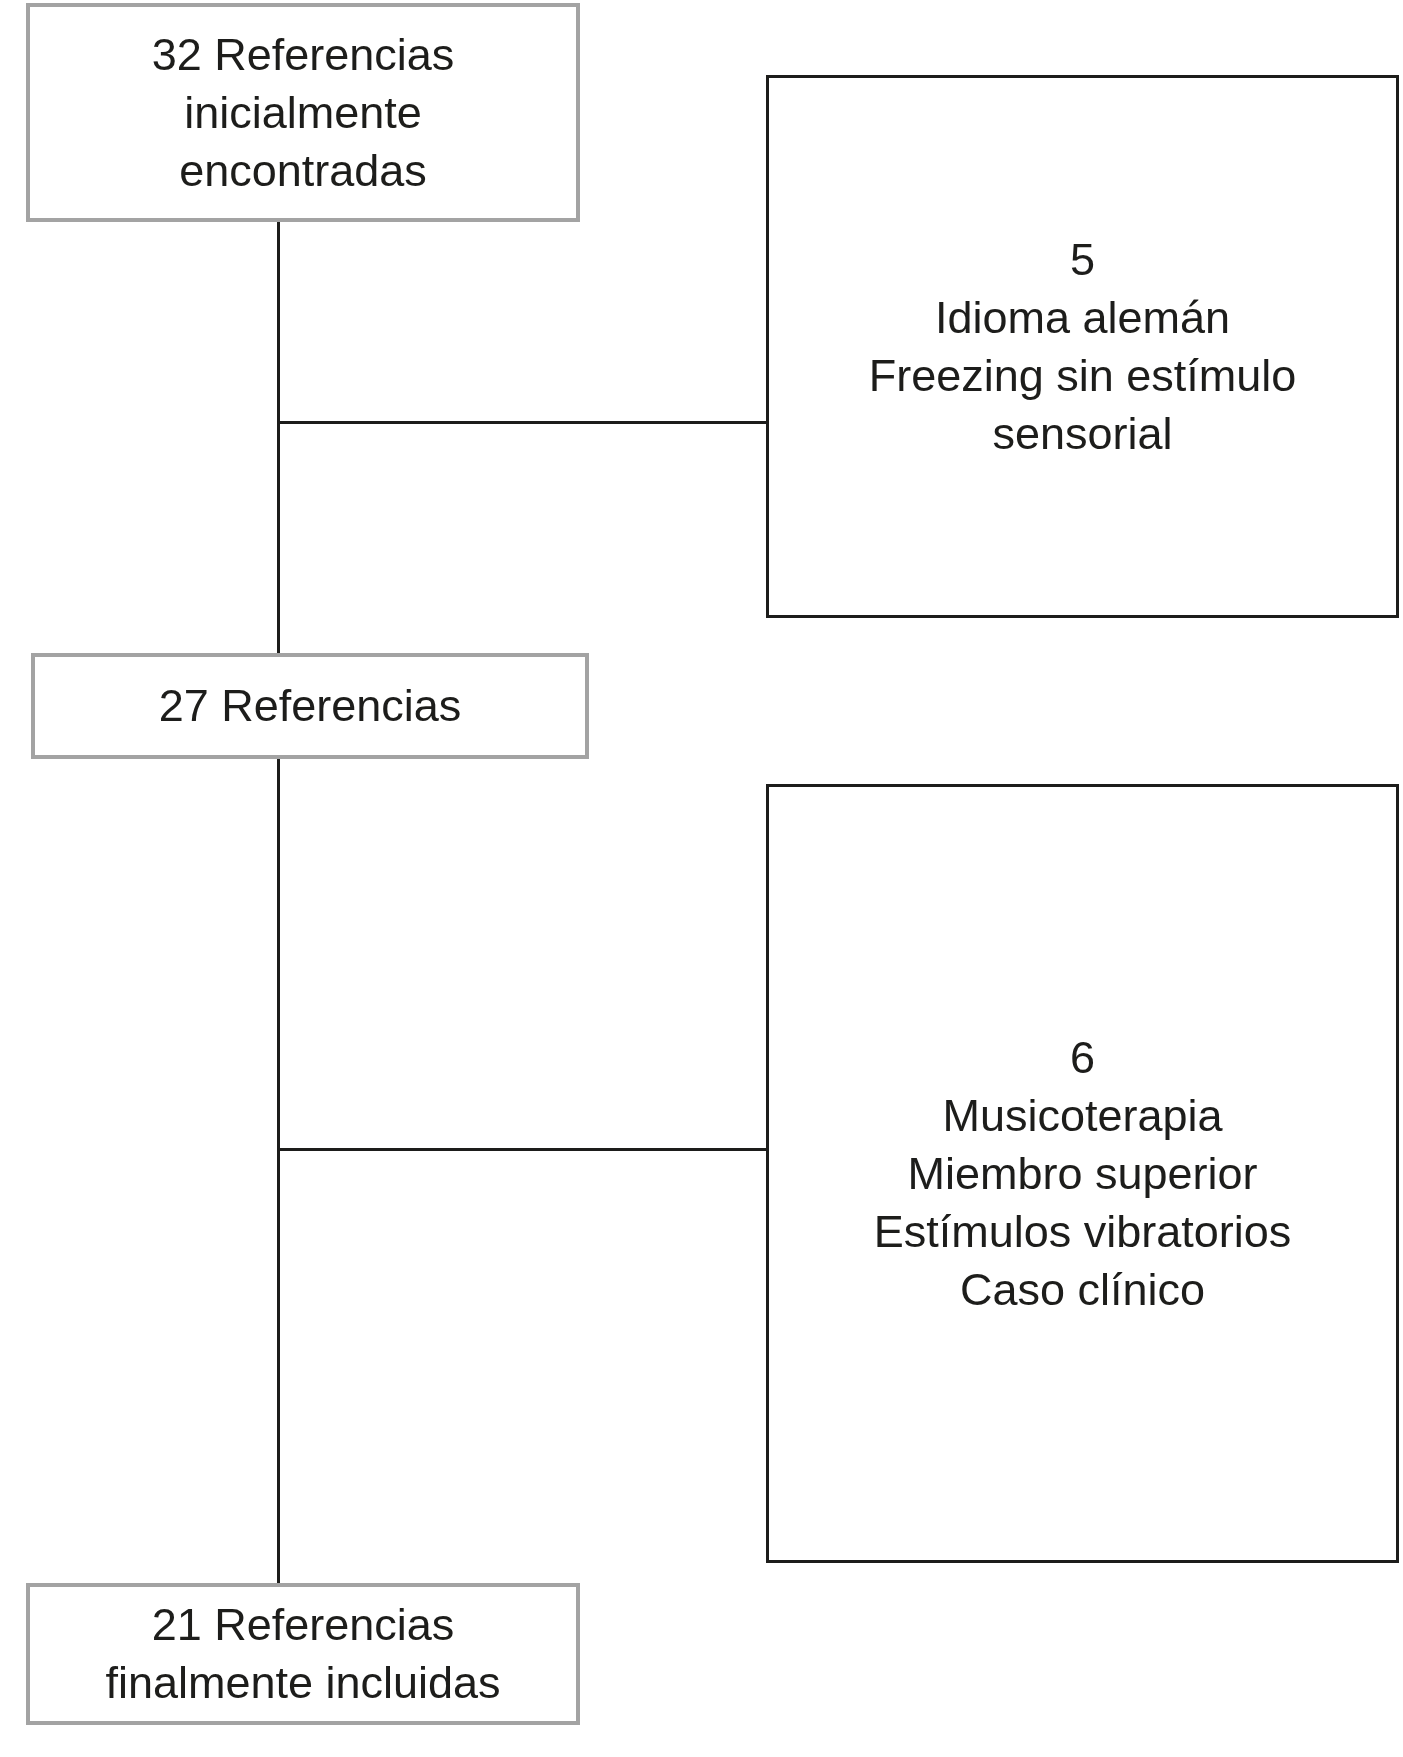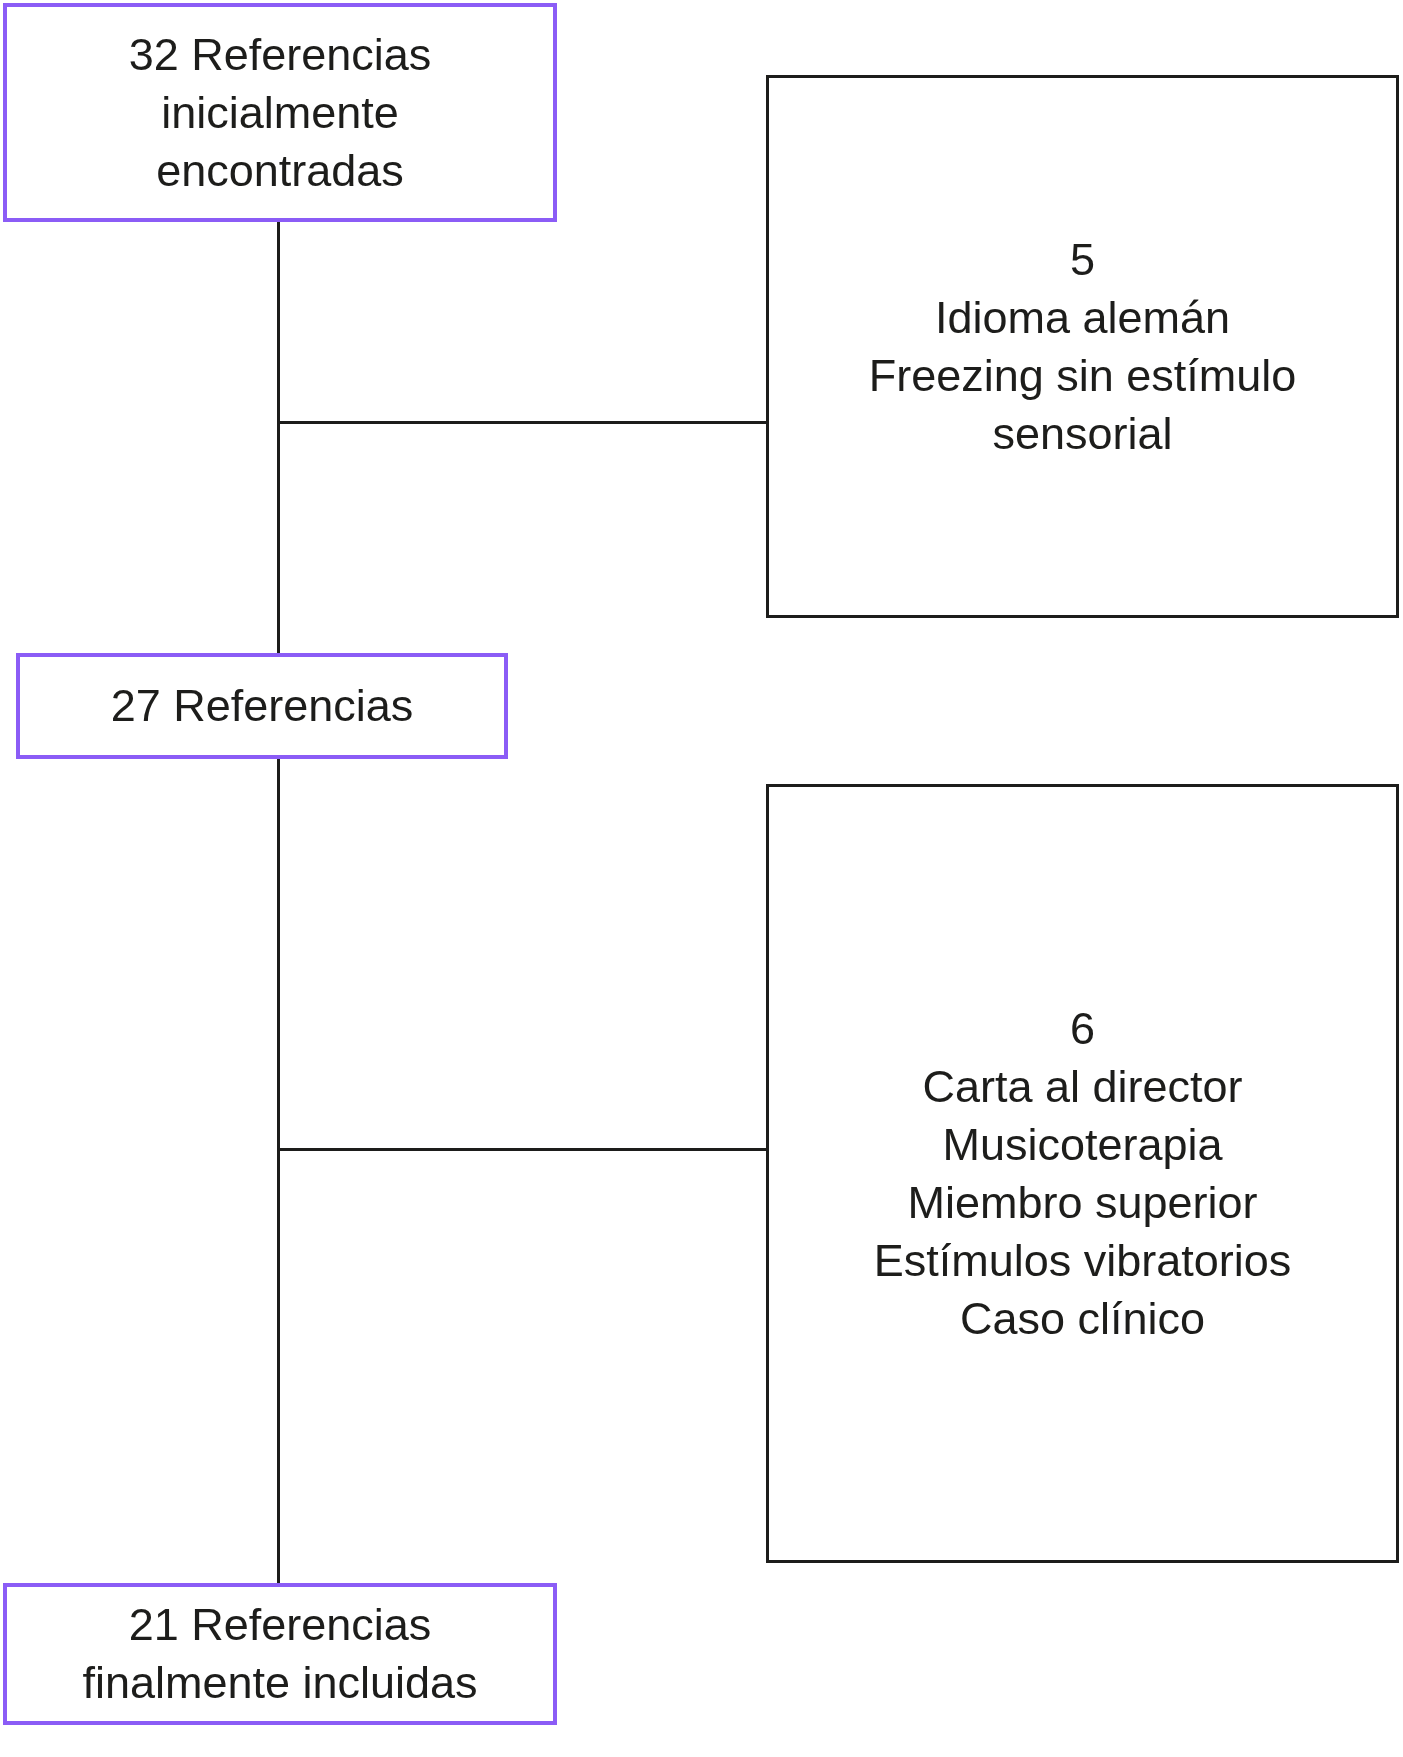--- a/index.html
+++ b/index.html
@@ -21,30 +21,30 @@
     box-sizing: border-box;
     background: #ffffff;
     display: flex;
     flex-direction: column;
     justify-content: center;
     align-items: center;
     text-align: center;
     font-size: 45px;
     line-height: 58px;
   }
-  .node.left-box  { border: 4px solid #8b5cf6; }
+  .node.left-box  { border: 4px solid #a3a3a3; margin-left: 23px; }
   .node.right-box { border: 3px solid #1d1d1b; }
   .tline { display: block; }
   .connector {
     position: absolute;
     background: #1d1d1b;
   }
   #box-initial   { left: 3px;   top: 3px;    width: 554px; height: 219px; }
   #box-excluded1 { left: 766px; top: 75px;   width: 633px; height: 543px; }
-  #box-remaining { left: 16px;   top: 653px;  width: 492px; height: 106px; text-align: center; }
+  #box-remaining { left: 8px;   top: 653px;  width: 558px; height: 106px; text-align: center; }
   #box-excluded2 { left: 766px; top: 784px;  width: 633px; height: 779px; }
   #box-final     { left: 3px;   top: 1583px; width: 554px; height: 142px; }
   #trunk-line    { left: 277px; top: 222px;  width: 3px;   height: 1361px; }
   #connector-1   { left: 279px; top: 421px;  width: 487px; height: 3px; }
   #connector-2   { left: 279px; top: 1148px; width: 487px; height: 3px; }
 </style>
 </head>
 <body>
 
 <div id="canvas">
@@ -65,21 +65,20 @@
     <span class="tline">Freezing sin estímulo</span>
     <span class="tline">sensorial</span>
   </div>
 
   <div class="node left-box" id="box-remaining">
     <span class="tline">27 Referencias</span>
   </div>
 
   <div class="node right-box" id="box-excluded2">
     <span class="tline">6</span>
-    <span class="tline">Carta al director</span>
     <span class="tline">Musicoterapia</span>
     <span class="tline">Miembro superior</span>
     <span class="tline">Estímulos vibratorios</span>
     <span class="tline">Caso clínico</span>
   </div>
 
   <div class="node left-box" id="box-final">
     <span class="tline">21 Referencias</span>
     <span class="tline">finalmente incluidas</span>
   </div>

